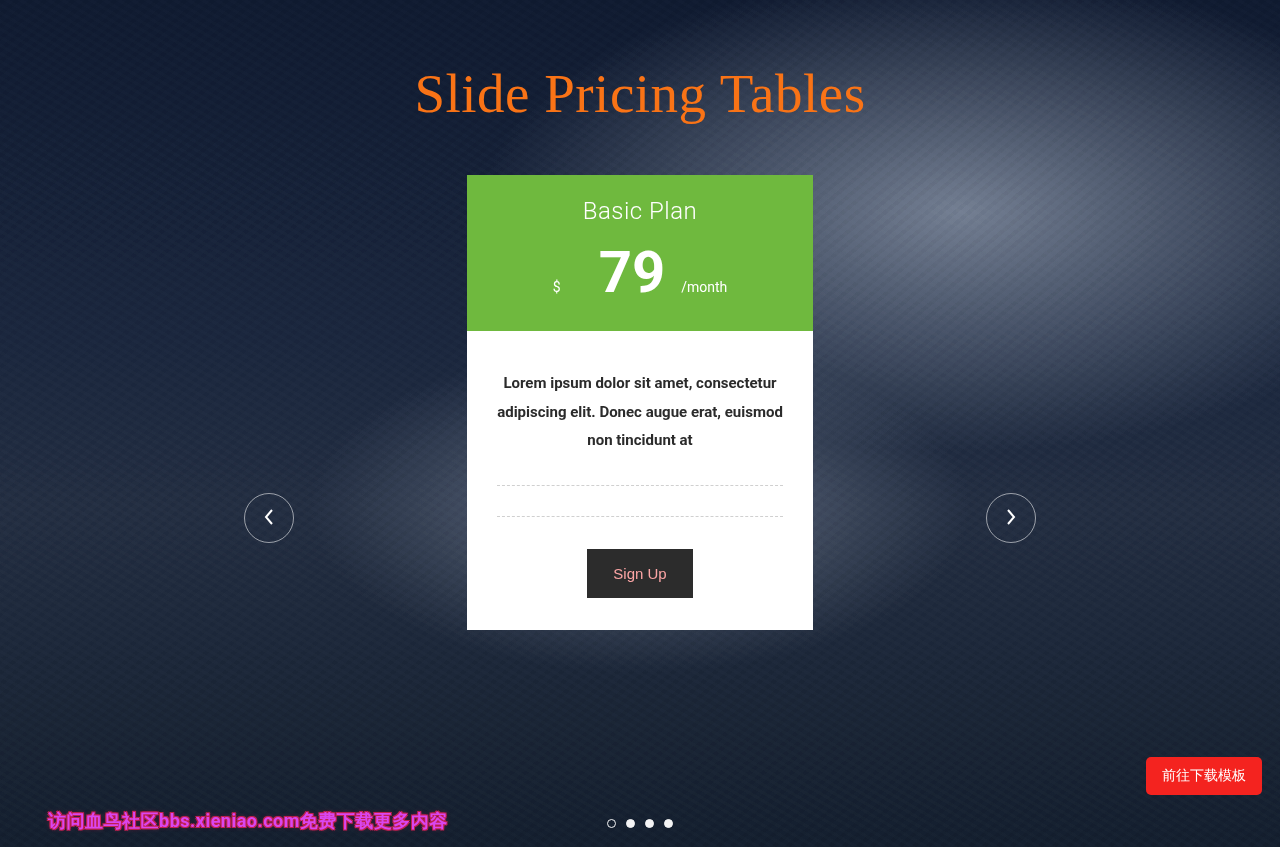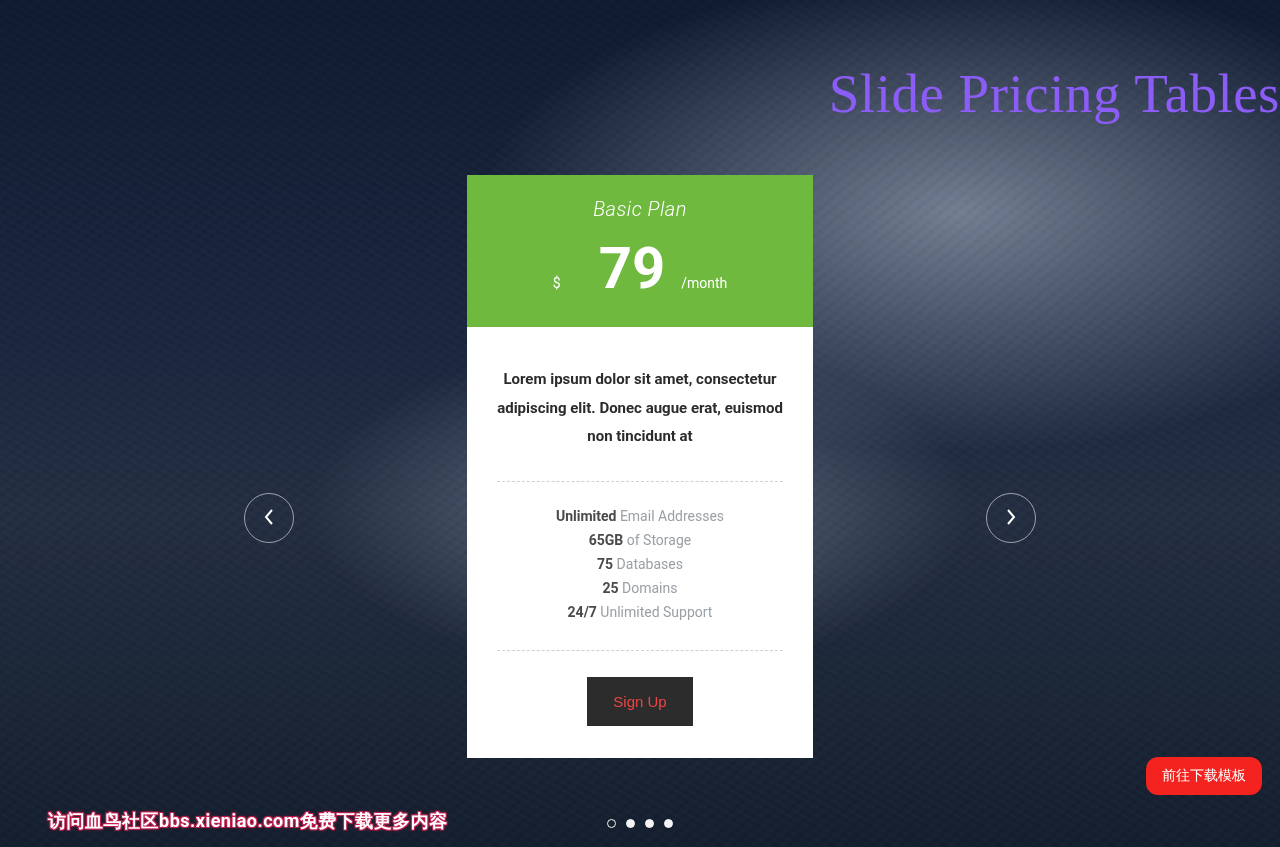--- a/index.html
+++ b/index.html
@@ -22,62 +22,63 @@
 .bg::before {
   content: "";
   position: absolute; inset: 0;
   background:
     repeating-linear-gradient(30deg, rgba(255,255,255,0.02) 0 3px, transparent 3px 7px),
     repeating-linear-gradient(-40deg, rgba(0,0,0,0.05) 0 4px, transparent 4px 9px);
   opacity: 0.6;
 }
 .content { position: relative; z-index: 1; width: 100%; height: 100%; }
 .page-title {
-  color: #8b5cf6;
+  color: #f97316;
   font-size: 55px;
   font-weight: 400;
-  text-align: right;
+  text-align: center;
   padding-top: 62px;
   letter-spacing: 0.5px;
   font-family: "Roboto Slab", Georgia, serif;
 }
 .carousel {
   position: relative;
   width: 100%;
   margin-top: 50px;
 }
 .card {
   width: 346px;
   margin: 0 auto;
   background: #fff;
 }
 .card-head {
   background: #6fb93e;
   color: #fff;
   text-align: center;
   padding: 22px 10px 30px;
 }
-.plan-name { font-size: 20px; font-weight: 300; letter-spacing: 0.5px; font-style: italic; }
+.plan-name { font-size: 24px; font-weight: 300; letter-spacing: 0.5px; }
 .price-row { margin-top: 18px; display: flex; align-items: baseline; justify-content: center; }
 .currency { font-size: 14px; margin-right: 2px; }
 .amount { font-size: 58px; font-weight: 700; line-height: 1; margin-left: 36px; }
 .period { font-size: 14px; margin-left: 16px; }
 .card-body { padding: 38px 30px 32px; text-align: center; color: #333; }
 .desc { font-size: 15px; line-height: 1.9; color: #2b2b2b; font-weight: 700; }
 hr.dash { border: 0; border-top: 1px dashed #d0d0d0; margin: 30px 0 26px; }
 .features { list-style: none; }
 .features li { font-size: 14px; color: #9aa0a6; margin: 8px 0; }
 .features li b { color: #4a4a4a; font-weight: 700; }
 .signup-btn {
   display: inline-block;
   background: #2c2c2c;
-  color: #ef4444;
+  color: #fca5a5;
   border: none;
   padding: 16px 26px;
   font-size: 15px;
+  margin-top: 6px;
   cursor: pointer;
 }
 .nav-btn {
   position: absolute;
   top: 318px;
   width: 50px; height: 50px;
   border: 1px solid rgba(255,255,255,0.55);
   border-radius: 50%;
   background: transparent;
   color: #fff;
@@ -98,29 +99,29 @@
   background: #fff; opacity: 0.95; cursor: pointer;
   border: 1.5px solid #fff;
 }
 .dot.active { background: transparent; }
 .download-btn {
   position: absolute;
   right: 18px; bottom: 52px;
   background: #f4231f;
   color: #fff;
   border: none;
-  border-radius: 12px;
+  border-radius: 5px;
   padding: 10px 16px;
   font-size: 14px;
   cursor: pointer;
 }
 .watermark {
   position: absolute;
   left: 48px; bottom: 14px;
-  color: #ffffff;
+  color: #d946ef;
   font-size: 18px;
   font-weight: 700;
   letter-spacing: 0.5px;
   text-shadow:
     -1px -1px 0 #c02050, 1px -1px 0 #c02050,
     -1px 1px 0 #c02050, 1px 1px 0 #c02050,
     0 0 4px #802040;
 }
 </style>
 </head>
@@ -154,27 +155,20 @@
         <div class="plan-name">Basic Plan</div>
         <div class="price-row">
           <span class="currency">$</span>
           <span class="amount">79</span>
           <span class="period">/month</span>
         </div>
       </div>
       <div class="card-body">
         <p class="desc">Lorem ipsum dolor sit amet, consectetur adipiscing elit. Donec augue erat, euismod non tincidunt at</p>
         <hr class="dash">
-        <ul class="features" id="feat">
-            <li><b>Unlimited</b><span> Email Addresses</span></li>
-            <li><b>65GB</b><span> of Storage</span></li>
-            <li><b>75</b><span> Databases</span></li>
-            <li><b>25</b><span> Domains</span></li>
-            <li><b>24/7</b><span> Unlimited Support</span></li>
-          </ul>
         <hr class="dash">
         <button class="signup-btn">Sign Up</button>
       </div>
     </div>
   </div>
 
   <div class="dots" id="dots">
       <span class="dot active"></span>
       <span class="dot"></span>
       <span class="dot"></span>

